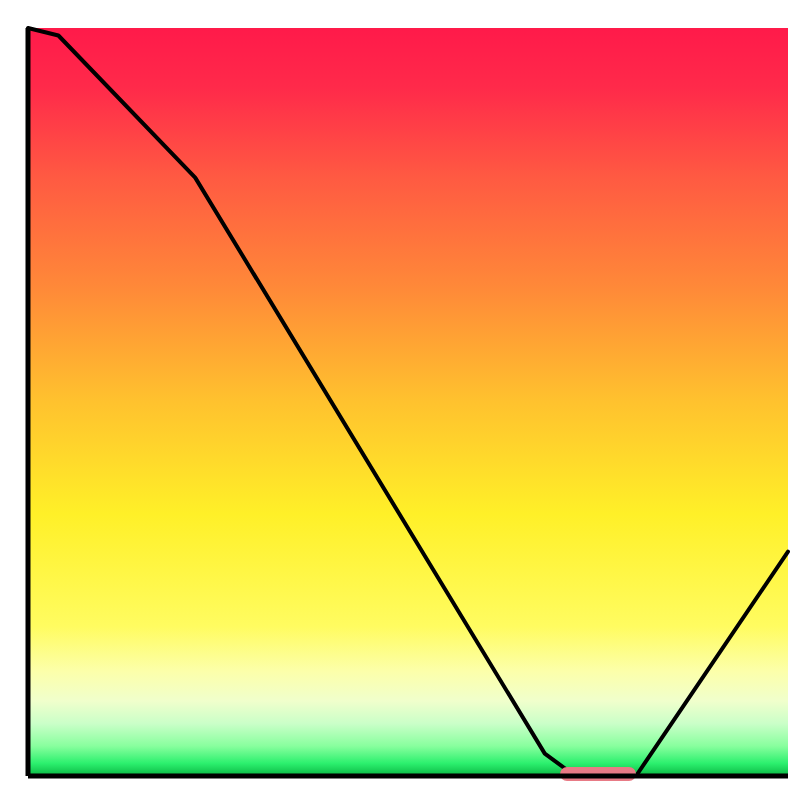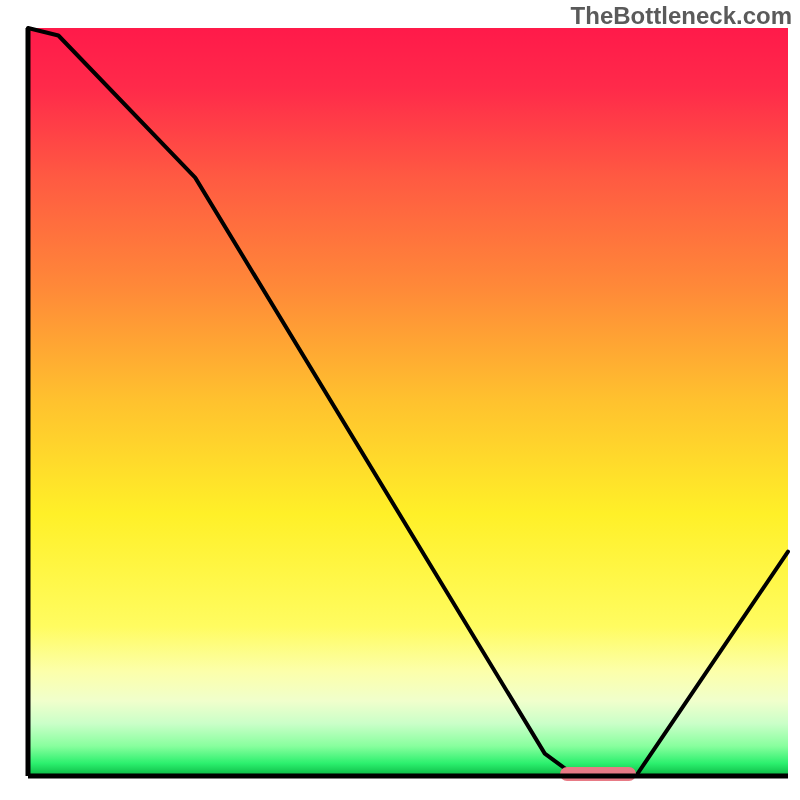--- a/index.html
+++ b/index.html
@@ -27,21 +27,20 @@
   svg {
     position: absolute;
     top: 0;
     left: 0;
   }
 </style>
 </head>
 <body>
 
 <div class="container">
-  <div class="watermark">TheBottleneck.com</div>
   <svg id="plot" width="800" height="800">
       <defs>
         <linearGradient id="bg-grad" x1="0" y1="0" x2="0" y2="1">
           <stop offset="0%" stop-color="#ff1a4a"></stop>
           <stop offset="8%" stop-color="#ff2a4a"></stop>
           <stop offset="20%" stop-color="#ff5a42"></stop>
           <stop offset="35%" stop-color="#ff8a38"></stop>
           <stop offset="50%" stop-color="#ffc22e"></stop>
           <stop offset="65%" stop-color="#fff028"></stop>
           <stop offset="80%" stop-color="#fffc60"></stop>

